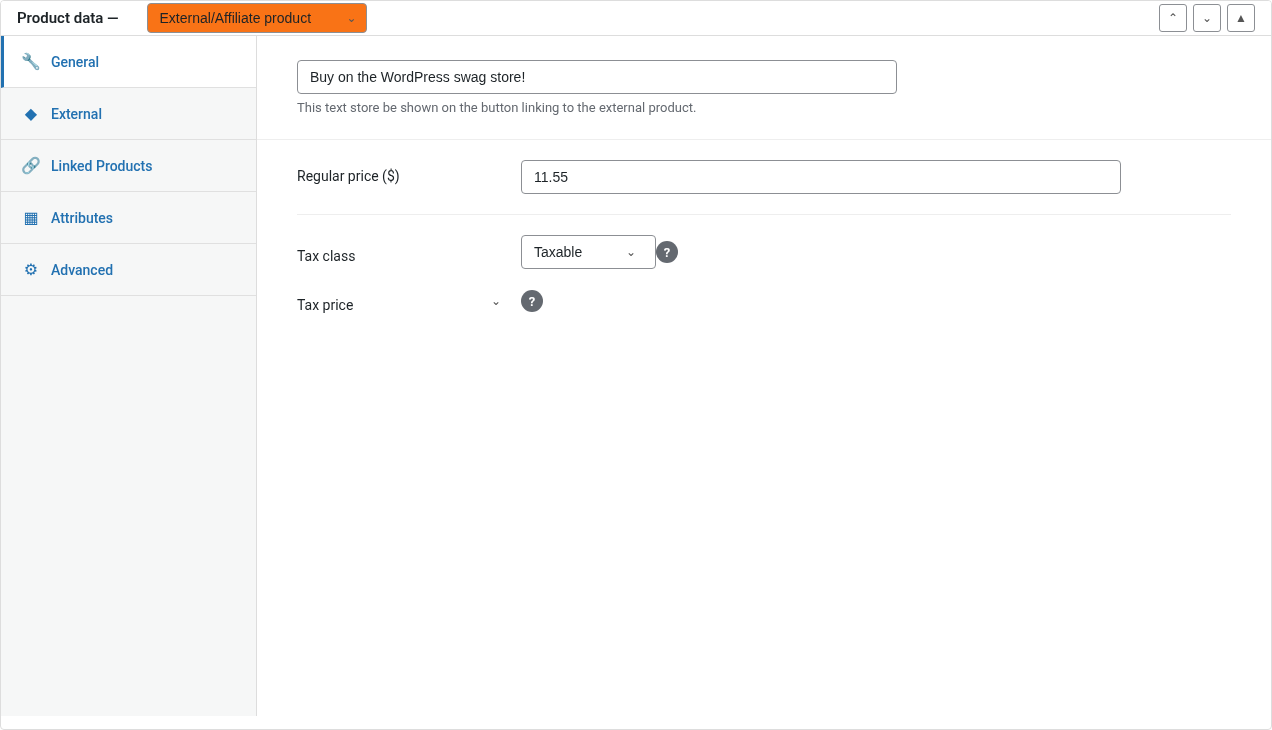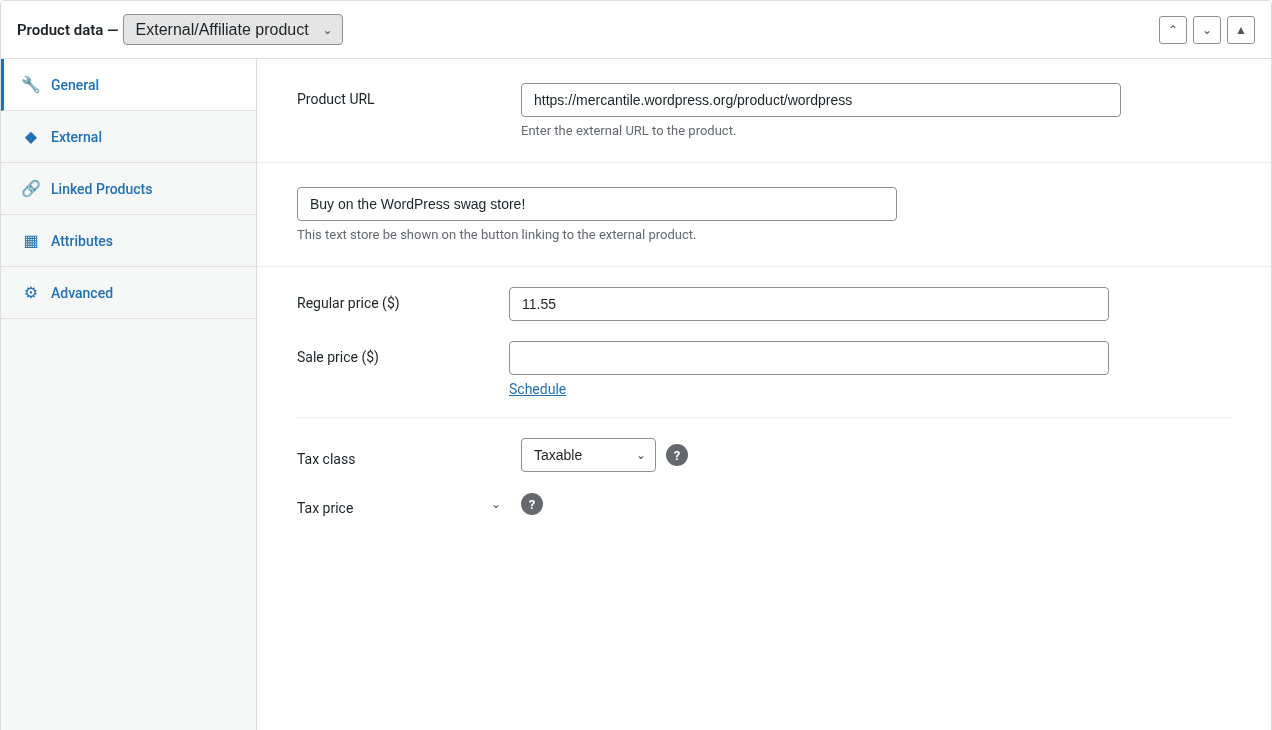--- a/index.html
+++ b/index.html
@@ -15,47 +15,47 @@
       border-radius: 4px;
       overflow: hidden;
       width: 1272px;
       min-height: 730px;
     }
 
     
     .product-data-header {
       display: flex;
       align-items: center;
-      padding: 13px 16px;
+      padding: 2px 16px;
       background: #fff;
       border-bottom: 1px solid #ddd;
-      gap: 4px;
+      gap: 28px;
     }
 
     .product-data-title {
       font-size: 15px;
       font-weight: 600;
       color: #1d2327;
     }
 
     .product-type-select-wrapper {
       position: relative;
       display: inline-flex;
       align-items: center;
     }
 
     .product-type-select {
       appearance: none;
       -webkit-appearance: none;
       border: 1px solid #8c8f94;
       border-radius: 4px;
       padding: 6px 32px 6px 12px;
-      font-size: 16px;
-      color: #1d2327;
-      background: #e5e5e5;
+      font-size: 14px;
+      color: #1d2327;
+      background: #f97316;
       cursor: pointer;
       min-width: 220px;
     }
 
     .select-arrow {
       position: absolute;
       right: 10px;
       pointer-events: none;
       color: #555;
       font-size: 12px;
@@ -171,21 +171,20 @@
     .form-hint {
       margin-top: 6px;
       font-size: 13px;
       color: #646970;
     }
 
     .form-select-wrapper {
       position: relative;
       display: flex;
       align-items: center;
-      gap: 10px;
     }
 
     .form-select {
       flex: 1;
       appearance: none;
       -webkit-appearance: none;
       border: 1px solid #8c8f94;
       border-radius: 4px;
       padding: 8px 36px 8px 12px;
       font-size: 14px;
@@ -229,21 +228,21 @@
       margin-top: 6px;
     }
 
     .price-section {
       padding: 20px 40px;
     }
 
     .price-row {
       display: flex;
       align-items: flex-start;
-      gap: 12px;
+      gap: 24px;
       margin-bottom: 20px;
     }
 
     .price-row:last-child {
       margin-bottom: 0;
     }
 
     .divider-line {
       border: none;
       border-top: 1px solid #eee;
@@ -309,54 +308,38 @@
         <span>Attributes</span>
       </div>
       <div class="sidebar-item">
         <span class="sidebar-icon">⚙</span>
         <span>Advanced</span>
       </div>
     </nav>
 
     <div class="content-area">
 
-      <div class="form-section">
-        <div class="form-row">
-          <label class="form-label">Product URL</label>
-          <div class="form-control-wrapper">
-            <input type="text" class="form-input" value="https://mercantile.wordpress.org/product/wordpress" style="">
-            <p class="form-hint">Enter the external URL to the product.</p>
-          </div>
-        </div>
-      </div>
 
       <div class="form-section">
         <div class="form-row">
           <div class="form-control-wrapper">
             <input type="text" class="form-input" value="Buy on the WordPress swag store!" style="">
             <p class="form-hint">This text store be shown on the button linking to the external product.</p>
           </div>
         </div>
       </div>
 
       <div class="price-section">
         <div class="price-row">
           <label class="form-label">Regular price ($)</label>
           <div class="form-control-wrapper">
             <input type="text" class="form-input" value="11.55" style="">
           </div>
         </div>
 
-        <div class="price-row">
-          <label class="form-label">Sale price ($)</label>
-          <div class="form-control-wrapper">
-            <input type="text" class="form-input" style="">
-            <a class="schedule-link">Schedule</a>
-          </div>
-        </div>
       </div>
 
       <hr class="divider-line">
 
       <div class="tax-section">
 
         <div class="tax-row">
           <label class="form-label">Tax class</label>
           <div class="form-select-wrapper">
             <select class="form-select">

